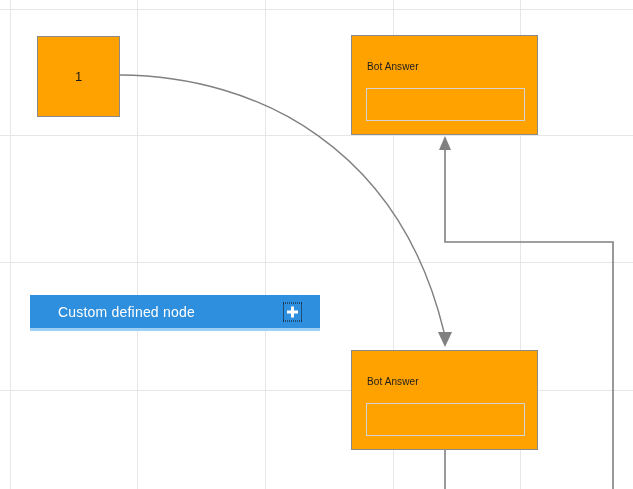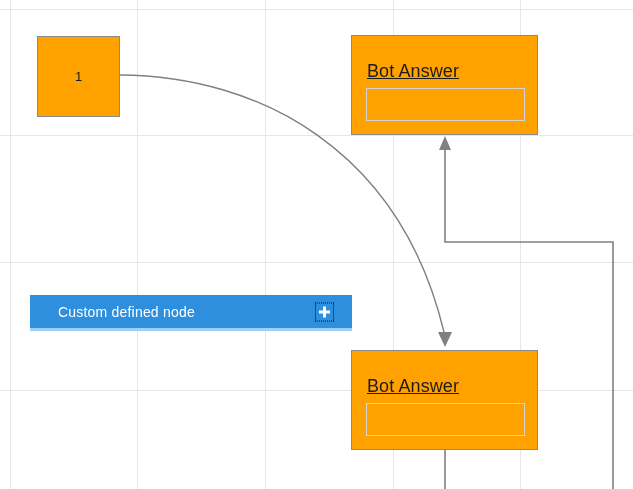--- a/index.html
+++ b/index.html
@@ -64,24 +64,23 @@
   .node-bot-2 {
     left: 351px;
     top: 350px;
     width: 187px;
     height: 100px;
   }
   .bot-title {
     position: absolute;
     left: 15px;
     top: 25px;
-    font-size: 18px;
+    font-size: 10px;
     color: #1c1c1c;
     letter-spacing: 0.1px;
-    text-decoration: underline;
   }
   .bot-slot {
     position: absolute;
     left: 14px;
     top: 52px;
     width: 159px;
     height: 33px;
     border: 1px solid #d3d3d3;
     box-sizing: border-box;
     background: transparent;
@@ -89,21 +88,20 @@
   .palette-bar {
     position: absolute;
     left: 30px;
     top: 295px;
     width: 290px;
     height: 33px;
     background: #2e8fde;
     box-shadow: 0 3px 0 0 #9ed0f5;
     display: flex;
     align-items: center;
-    padding-left: 32px;
   }
   .palette-label {
     position: absolute;
     left: 28px;
     top: 50%;
     transform: translateY(-50%);
     color: #ffffff;
     font-size: 14px;
     letter-spacing: 0.2px;
     white-space: nowrap;

